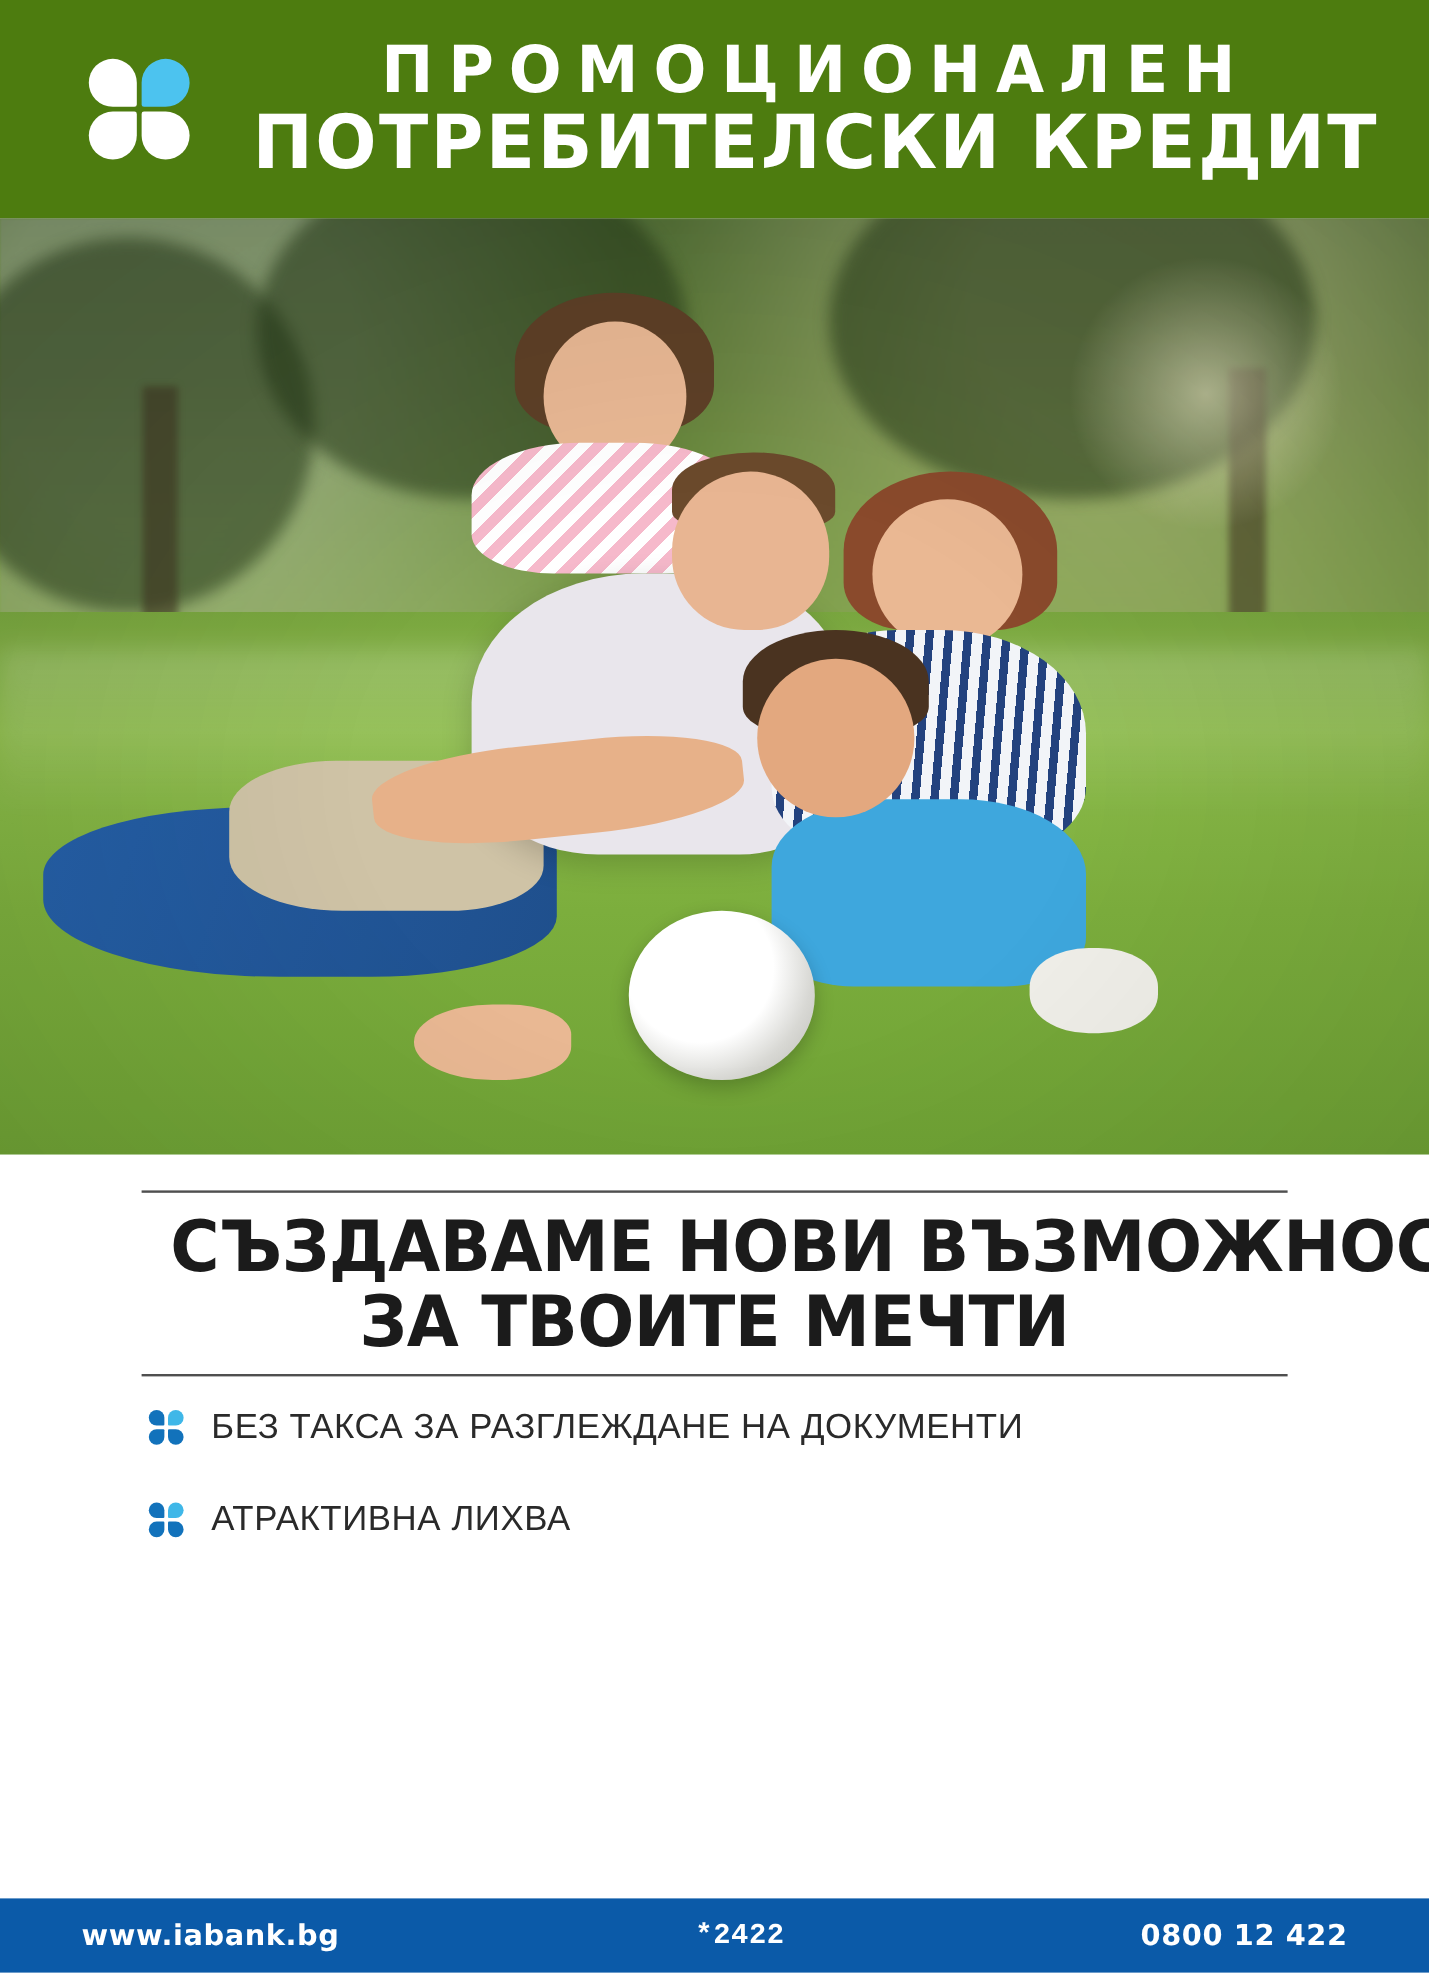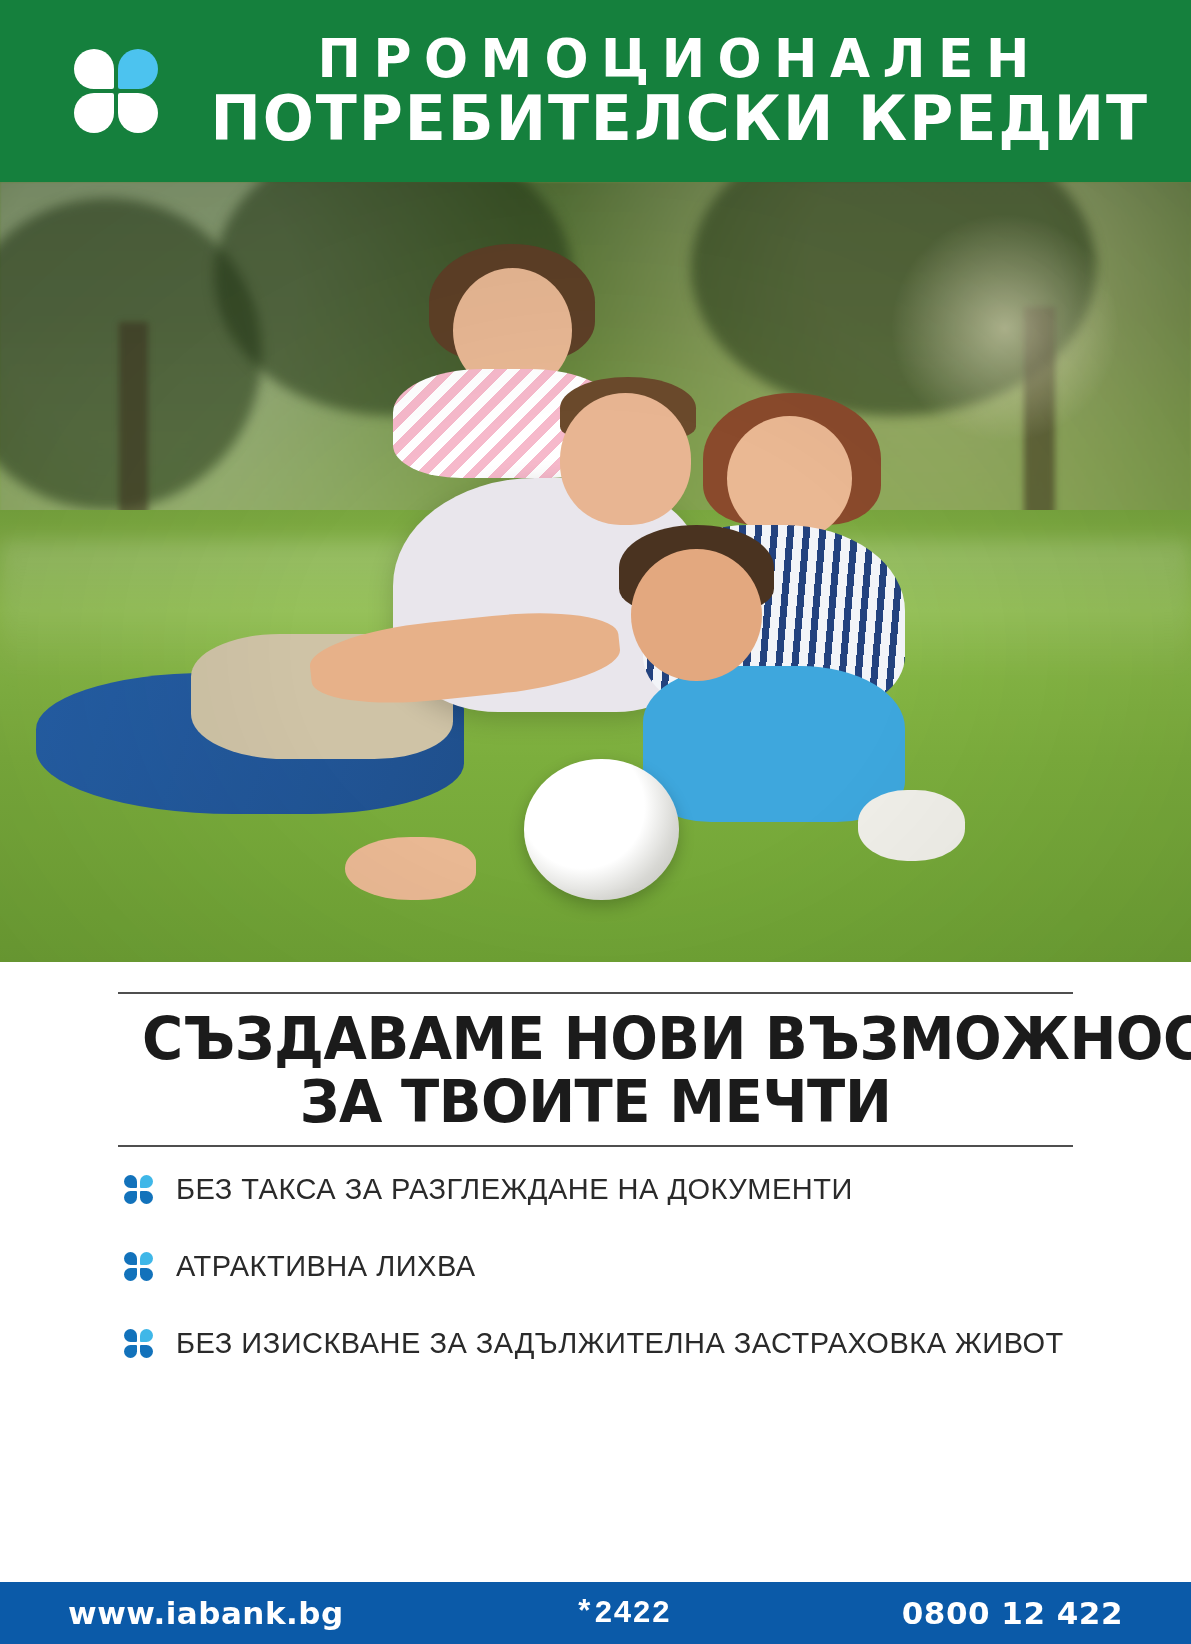--- a/index.html
+++ b/index.html
@@ -16,21 +16,21 @@
     height: 1644px;
     background: #ffffff;
     display: flex;
     flex-direction: column;
   }
 
   
   .header {
     position: relative;
     height: 182px;
-    background: #15803d;
+    background: #4d7c0f;
     display: flex;
     align-items: center;
     padding: 0 40px 0 70px;
     flex: 0 0 auto;
   }
   .logo {
     width: 96px;
     height: 96px;
     position: relative;
     flex: 0 0 auto;
@@ -289,21 +289,21 @@
   .footer {
     height: 62px;
     background: #0b5aa8;
     color: #ffffff;
     display: flex;
     align-items: center;
     justify-content: space-between;
     padding: 0 68px;
     flex: 0 0 auto;
     font-weight: bold;
-    font-size: 31px;
+    font-size: 24px;
     letter-spacing: 0.5px;
     font-family: "DejaVu Sans", sans-serif;
   }
   .footer .mid { flex: 0 0 auto; font-family: Liberation Mono, monospace; }
 </style>
 </head>
 <body>
 
 <div class="poster">
 
@@ -378,29 +378,20 @@
       <div class="bullet">
         <span class="bullet-icon">
           <i class="q1"></i>
             <i class="q2"></i>
             <i class="q3"></i>
             <i class="q4"></i>
         </span>
         <span class="bullet-text">АТРАКТИВНА ЛИХВА</span>
       </div>
 
-      <div class="bullet">
-        <span class="bullet-icon">
-          <i class="q1"></i>
-            <i class="q2"></i>
-            <i class="q3"></i>
-            <i class="q4"></i>
-        </span>
-        <span class="bullet-text">БЕЗ ИЗИСКВАНЕ ЗА ЗАДЪЛЖИТЕЛНА ЗАСТРАХОВКА ЖИВОТ</span>
-      </div>
 
     </div>
   </div>
 
   <div class="footer">
     <span>www.iabank.bg</span>
     <span class="mid">*2422</span>
     <span>0800 12 422</span>
   </div>
 

